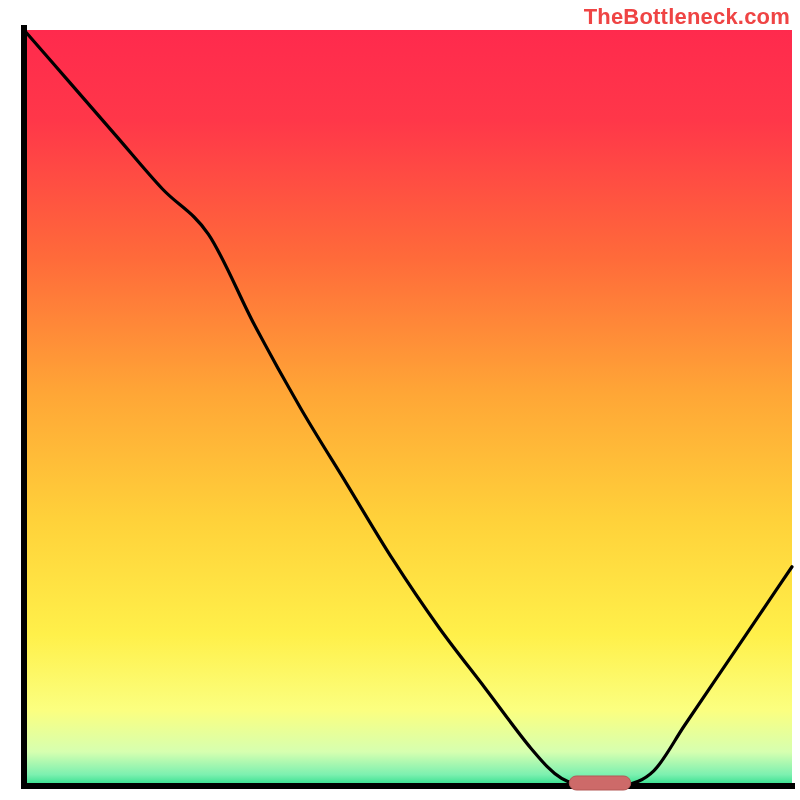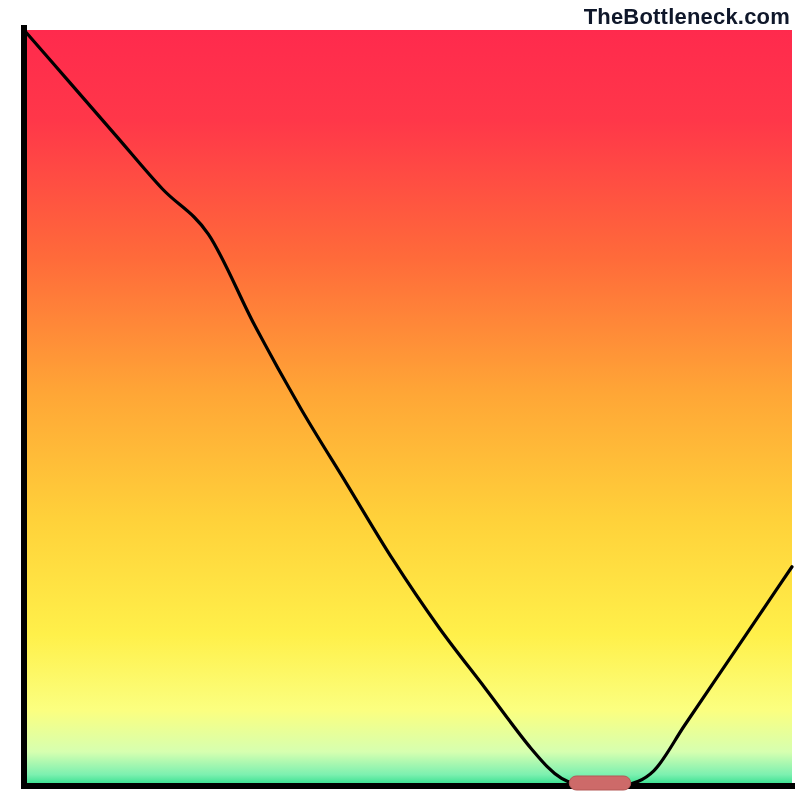--- a/index.html
+++ b/index.html
@@ -15,21 +15,21 @@
     width: 800px;
     height: 800px;
   }
   .watermark {
     position: absolute;
     top: 4px;
     right: 10px;
     font-family: Arial, Helvetica, sans-serif;
     font-size: 22px;
     font-weight: 600;
-    color: #0f172a;
+    color: #ef4444;
     letter-spacing: 0.2px;
     z-index: 5;
   }
   svg {
     display: block;
   }
 </style>
 </head>
 <body>
 <div class="container">

